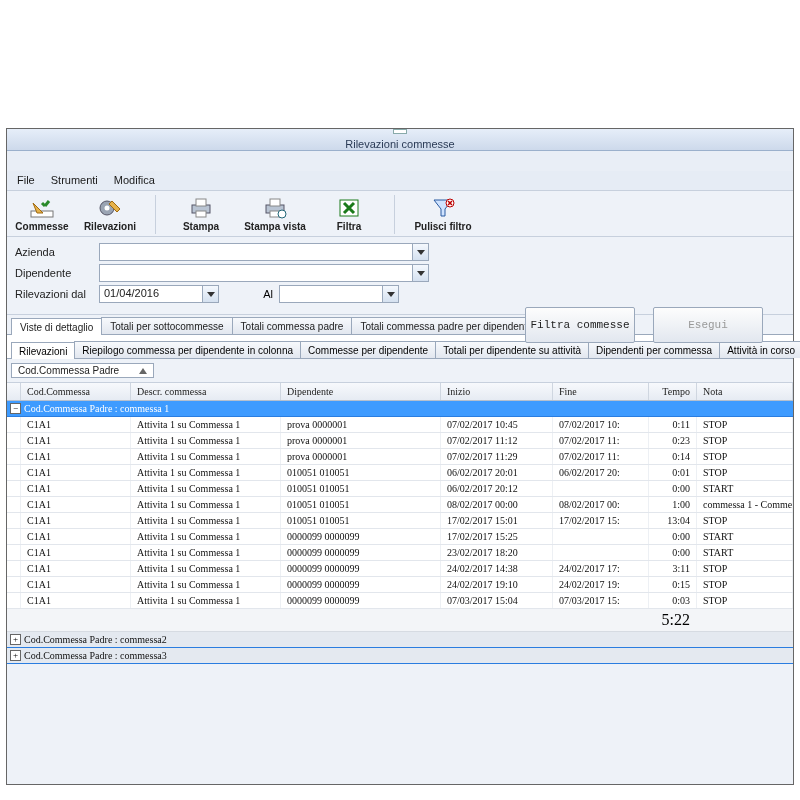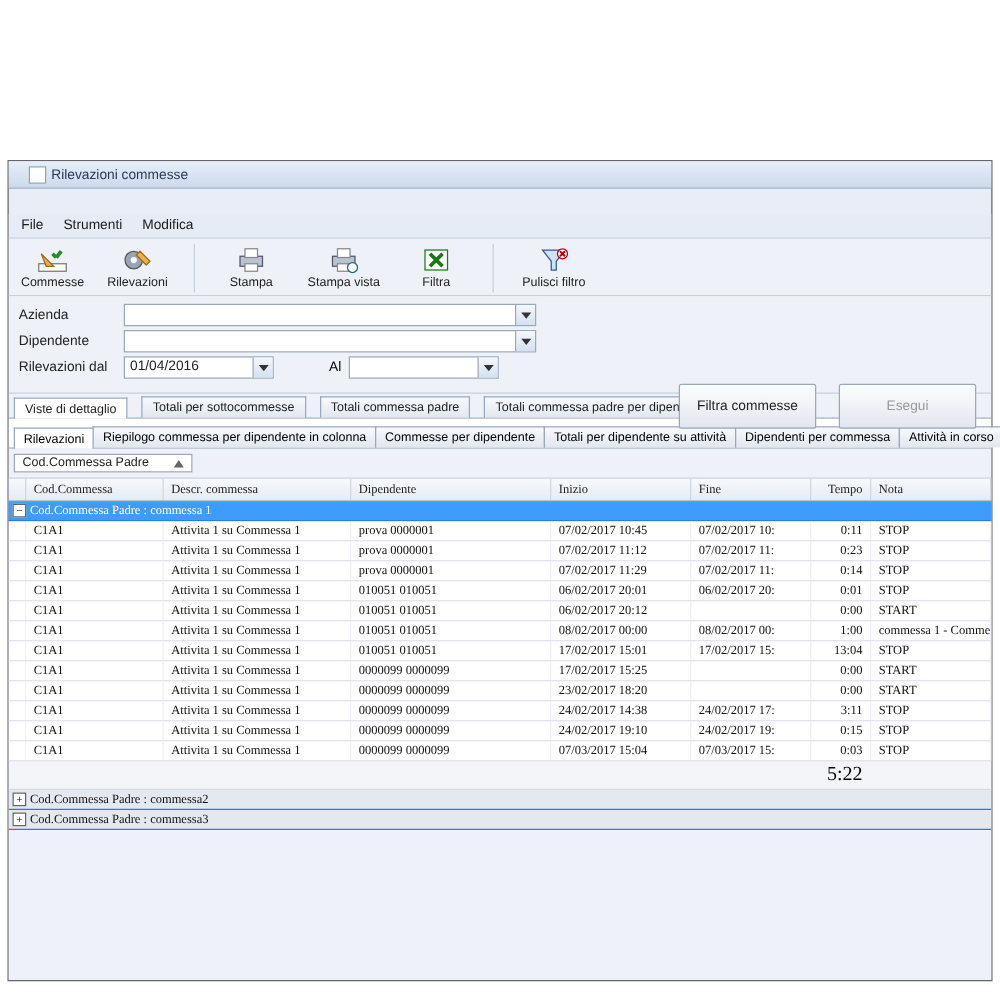--- a/index.html
+++ b/index.html
@@ -1,46 +1,46 @@
 <!DOCTYPE html>
 <html><head>
 <meta charset="utf-8">
 <style>
   * { box-sizing: border-box; margin: 0; padding: 0; }
   html, body { width: 800px; height: 800px; overflow: hidden; font-family: "Segoe UI", Tahoma, sans-serif; font-size: 11px; background: #fff; }
   .canvas { width:800px; height:800px; background:#fff; position:relative; padding:4px 0 0 4px;}
   .window { position:absolute; left:6px; top:128px; width:788px; border:1px solid #666; background:#e9eef6; }
   
-  .titlebar { height:22px; background:linear-gradient(#e6eef9,#cdd9eb); display:flex; align-items:center; padding:0 16px; gap:4px; border-bottom:1px solid #9bb0cc;}
+  .titlebar { height:22px; background:linear-gradient(#e6eef9,#cdd9eb); display:flex; align-items:center; padding:0 0; gap:4px; border-bottom:1px solid #9bb0cc;flex-direction:column;}
   .titlebar .ticon { width:14px; height:14px; background:#fff; border:1px solid #8aa; display:inline-block;}
   .titlebar .title { color:#2a3a55;}
   
   .menubar { height:20px; background:#e6ecf5; display:flex; align-items:stretch; border-bottom:1px solid #c7d0dd; padding-left:2px;margin-top:20px;}
   .menubar .mitem { padding:3px 8px 0 8px; color:#1a1a1a; cursor:default;}
   
-  .toolbar { background:#eef2f8; padding:4px 4px 2px 6px; display:flex; gap:14px; border-bottom:1px solid #c7d0dd;}
+  .toolbar { background:#eef2f8; padding:4px 4px 2px 6px; display:flex; gap:14px; border-bottom:1px solid #c7d0dd;font-weight:bold;}
   .toolbar .tgroup { display:flex; gap:10px;}
   .toolbar .sep { width:1px; background:#c7d0dd; margin:0 2px;}
   .tbtn { display:flex; flex-direction:column; align-items:center; width:58px; gap:2px; padding:2px; cursor:default;}
   .tbtn .ic { width:26px; height:22px; display:flex; align-items:center; justify-content:center; }
   .tbtn .lbl { font-size:10px; color:#222; text-align:center; white-space:nowrap;}
   svg { display:block; }
   
   .formarea { background:#eef2f8; padding:6px 8px 8px 8px; border-bottom:1px solid #c7d0dd;}
   .formrow { display:flex; align-items:center; gap:6px; margin-bottom:3px;}
   .formrow .flabel { width:78px; color:#222;}
   .combo { position:relative; background:#fff; border:1px solid #9aa8bb; height:18px; width:330px;}
   .combo .arrow, .dateinput .arrow { position:absolute; right:0; top:0; width:16px; height:100%; background:linear-gradient(#f4f8fd,#d5e1f0); border-left:1px solid #9aa8bb; display:flex; align-items:center; justify-content:center;}
   .arrow::after{ content:""; border-left:4px solid transparent; border-right:4px solid transparent; border-top:5px solid #333;}
   .dateinput { position:relative; background:#fff; border:1px solid #9aa8bb; height:18px; width:120px; padding:1px 18px 0 4px; color:#222;}
   .bigbtn { width:110px; height:36px; background:linear-gradient(#fdfdfd,#e2e7ef); border:1px solid #9aa8bb; border-radius:2px; display:flex; align-items:center; justify-content:center; color:#222;}
   .bigbtn.disabled { color:#999;}
-  .rightbtns { position:absolute; right:12px; top:70px; display:flex; gap:18px;}
-  
-  .tabstrip { display:flex; align-items:flex-end; background:#eef2f8; padding:0 4px; height:20px; border-bottom:1px solid #9aa8bb; gap:12px;}
+  .rightbtns { position:absolute; right:30px; top:70px; display:flex; gap:18px;font-family:Liberation Mono, monospace;}
+  
+  .tabstrip { display:flex; align-items:flex-end; background:#eef2f8; padding:0 4px; height:20px; border-bottom:1px solid #9aa8bb; gap:0;}
   .tabstrip .tab { padding:3px 8px 2px 8px; background:linear-gradient(#f7f9fc,#e2e7ef); border:1px solid #9aa8bb; border-bottom:none; margin-right:-1px; color:#222; font-size:10px; white-space:nowrap; cursor:default;}
   .tabstrip .tab.active { background:#fff; position:relative; top:1px;}
   
   .innerstrip { display:flex; align-items:flex-end; background:#fff; padding:4px 4px 0 4px; height:24px; border-bottom:1px solid #9aa8bb;}
   .innerstrip .tab { padding:3px 7px 2px 7px; background:linear-gradient(#f7f9fc,#e2e7ef); border:1px solid #9aa8bb; border-bottom:none; margin-right:-1px; font-size:10px; white-space:nowrap; cursor:default;}
   .innerstrip .tab.active { background:#fff; position:relative; top:1px;}
   
   .groupbar { background:#eef2f8; border-bottom:1px solid #c7d0dd; padding:4px;}
   .groupchip { display:inline-flex; align-items:center; gap:20px; background:#fff; border:1px solid #9aa8bb; padding:1px 6px; font-size:10px; color:#222;}
   .groupchip .sort { width:0;height:0;border-left:4px solid transparent;border-right:4px solid transparent;border-bottom:6px solid #666;}

